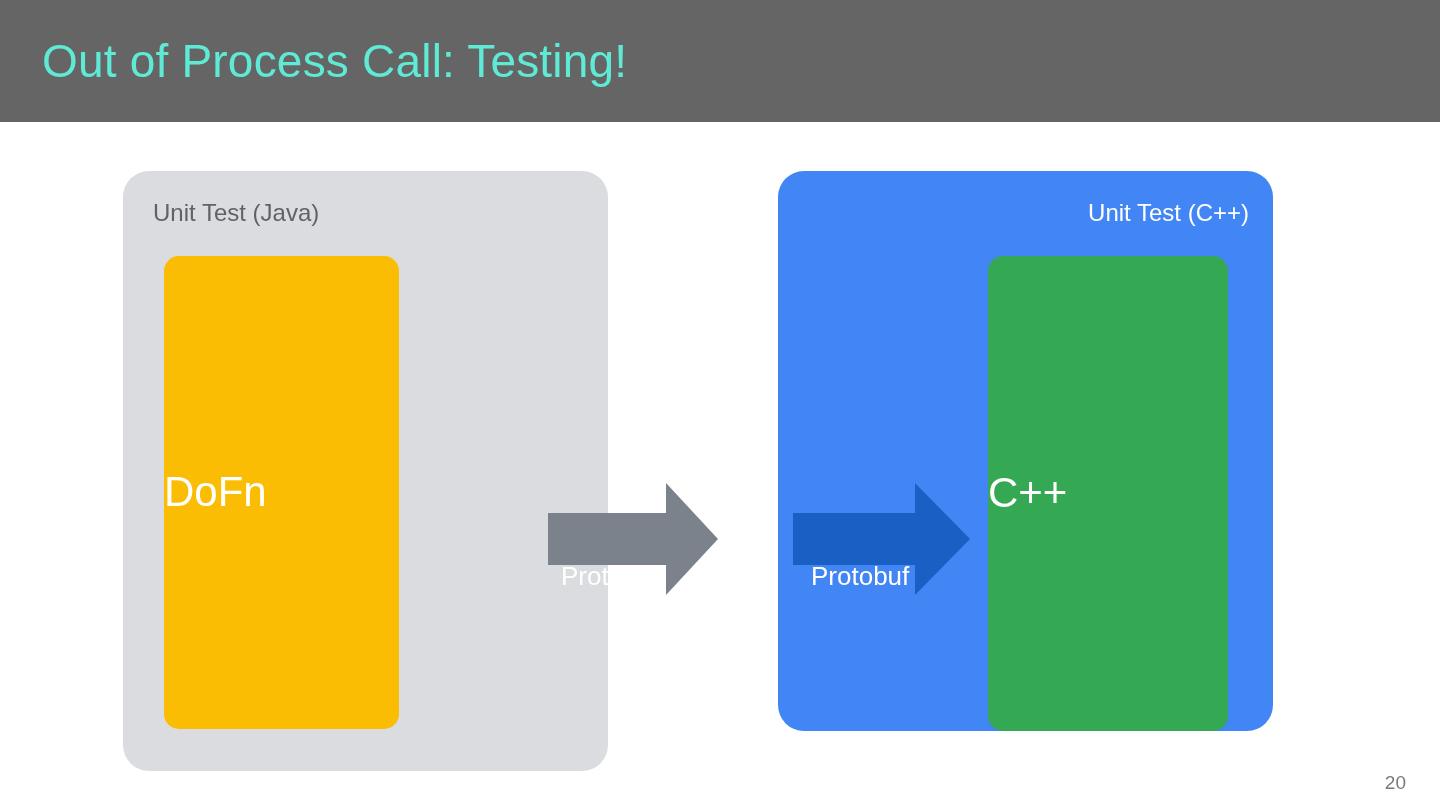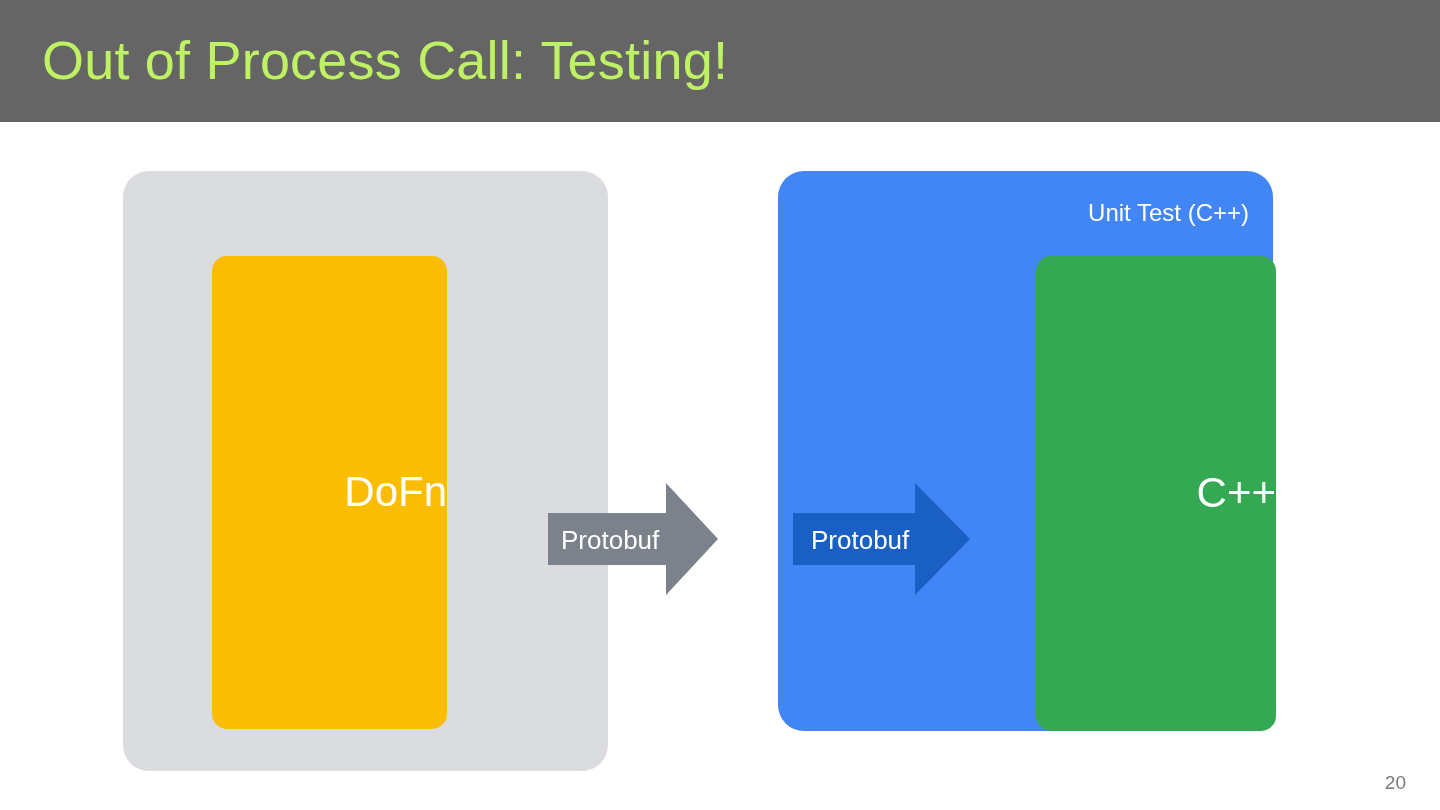--- a/index.html
+++ b/index.html
@@ -23,22 +23,22 @@
     top: 0;
     width: 1440px;
     height: 122px;
     background: #656565;
   }
   .slide-title {
     position: absolute;
     left: 42px;
     top: 50%;
     transform: translateY(-50%);
-    color: #bef264;
-    font-size: 54px;
+    color: #5eead4;
+    font-size: 46px;
     font-weight: 400;
     letter-spacing: 0.2px;
     white-space: nowrap;
     line-height: 1.1;
   }
 
   
   .slide-body {
     position: absolute;
     left: 0;
@@ -85,22 +85,21 @@
     top: 28px;
     color: #ffffff;
   }
 
   
   .inner-box {
     position: absolute;
     border-radius: 15px;
     display: flex;
     align-items: center;
-    justify-content: flex-end;
-    margin-left: 48px;
+    justify-content: flex-start;
   }
   .box-dofn {
     left: 41px;
     top: 85px;
     width: 235px;
     height: 473px;
     background: #FBBC04;
   }
   .box-cpp {
     left: 210px;
@@ -134,20 +133,21 @@
     width: 177px;
     height: 112px;
   }
   .arrow-label {
     position: absolute;
     color: #ffffff;
     font-size: 26px;
     font-weight: 400;
     white-space: nowrap;
     line-height: 1;
+    margin-top: 36px;
   }
   .arrow-java .arrow-label {
     left: 13px;
     top: 44px;
   }
   .arrow-cpp .arrow-label {
     left: 18px;
     top: 44px;
   }
 
@@ -165,20 +165,21 @@
 </head>
 <body>
 
 <div class="slide-header">
   <div class="slide-title">Out of Process Call: Testing!</div>
 </div>
 
 <div class="slide-body">
 
   <div class="panel panel-java">
+    <div class="panel-label">Unit Test (Java)</div>
 
     <div class="inner-box box-dofn">
       <span class="inner-box-label">DoFn</span>
     </div>
 
     <div class="arrow arrow-java">
       <svg width="170" height="112" viewBox="0 0 170 112">
         <path d="M0 30 L118 30 L118 0 L170 56 L118 112 L118 82 L0 82 Z" fill="#7C828C"></path>
       </svg>
       <span class="arrow-label">Protobuf</span>

